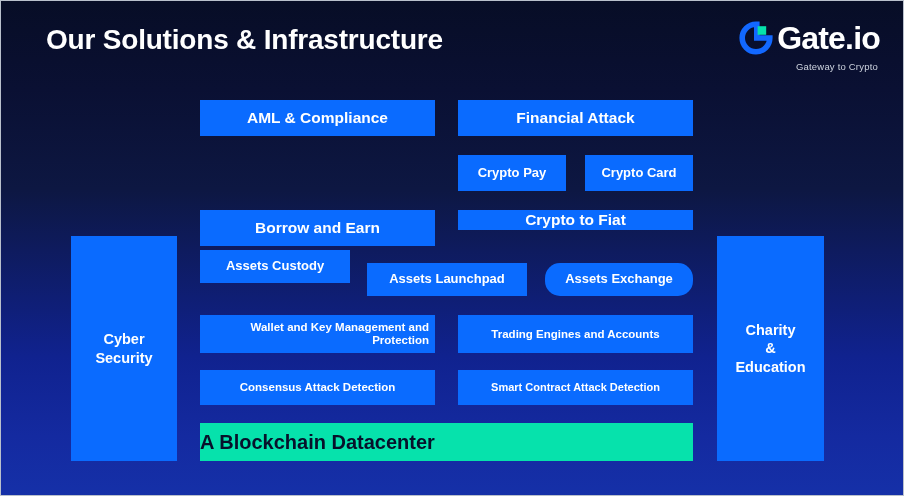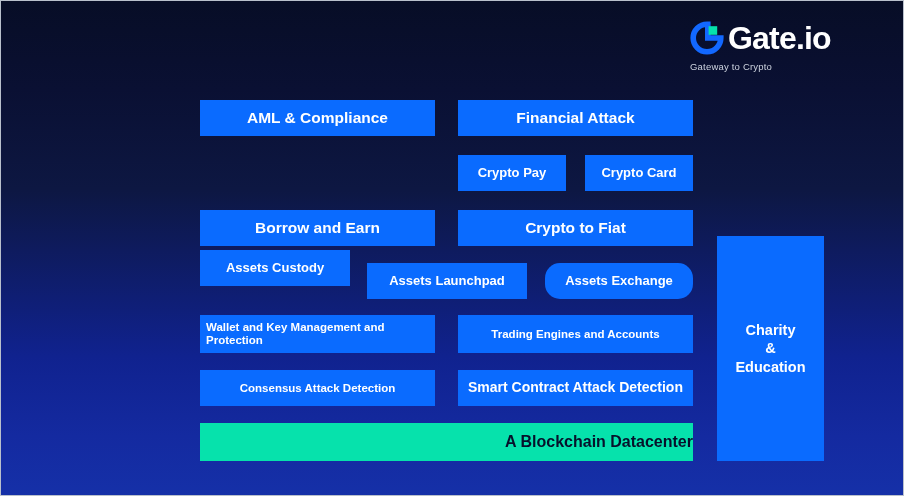--- a/index.html
+++ b/index.html
@@ -43,61 +43,63 @@
   .brand {
     position: absolute;
     right: 24px;
     top: 18px;
     width: 190px;
     height: 56px;
   }
   .brand-row {
     display: flex;
     align-items: center;
+    justify-content: flex-end;
     height: 40px;
   }
   .brand-mark {
     width: 34px;
     height: 34px;
     margin-right: 4px;
     flex: 0 0 auto;
   }
   .brand-name {
     font-size: 32px;
     font-weight: bold;
     color: #ffffff;
     letter-spacing: -0.8px;
     line-height: 1;
   }
   .brand-tagline {
+    text-align: right;
     font-size: 9.5px;
     color: #cdd3de;
     letter-spacing: 0.2px;
     margin-top: 3px;
     padding-right: 2px;
   }
 
   
   .box {
     position: absolute;
     background: #0a6bff;
     color: #ffffff;
     display: flex;
     align-items: center;
     justify-content: center;
-    text-align: left;
+    text-align: right;
     font-weight: bold;
     box-sizing: border-box;
     line-height: 1.12;
-    padding: 18px 6px;
+    padding: 10px 6px;
   }
   .box.t-lg   { font-size: 15.5px; }
   .box.t-md   { font-size: 13px; }
   .box.t-sm   { font-size: 11.5px; }
-  .box.t-xs   { font-size: 14px; }
+  .box.t-xs   { font-size: 11px; }
 
   .side-col {
     position: absolute;
     background: #0a6bff;
     color: #ffffff;
     display: flex;
     align-items: center;
     justify-content: center;
     text-align: center;
     font-weight: bold;
@@ -105,44 +107,51 @@
     line-height: 1.25;
     box-sizing: border-box;
   }
 
   .datacenter {
     position: absolute;
     background: #06e2ac;
     color: #07112b;
     display: flex;
     align-items: center;
-    justify-content: flex-end;
+    justify-content: flex-start;
     text-align: center;
     font-weight: bold;
-    font-size: 16px;
+    font-size: 20px;
     box-sizing: border-box;
   }
 </style>
 </head>
 <body>
 
 <div id="slide">
 
+  <div class="slide-title">Our Solutions &amp; Infrastructure</div>
 
   <div class="brand">
     <div class="brand-row">
       <svg class="brand-mark" viewBox="0 0 34 34">
         <path d="M17 3.2 A13.8 13.8 0 1 0 30.8 17 L17.8 17 L17.8 3.2 Z" fill="none" stroke="#1268ff" stroke-width="5.6"></path>
         <rect x="18.6" y="5.2" width="8.6" height="8.6" fill="#06e2ac"></rect>
       </svg>
       <span class="brand-name">Gate.io</span>
     </div>
     <div class="brand-tagline">Gateway to Crypto</div>
   </div>
 
+  <div class="side-col" style="left:71px; top:236px; width:106px; height:225px;">
+    <span>
+      <span>Cyber</span><br>
+      <span>Security</span>
+    </span>
+  </div>
 
   <div class="side-col" style="left:717px; top:236px; width:107px; height:225px;">
     <span>
       <span>Charity</span><br>
       <span>&amp;</span><br>
       <span>Education</span>
     </span>
   </div>
 
   <div id="boxes-layer">

